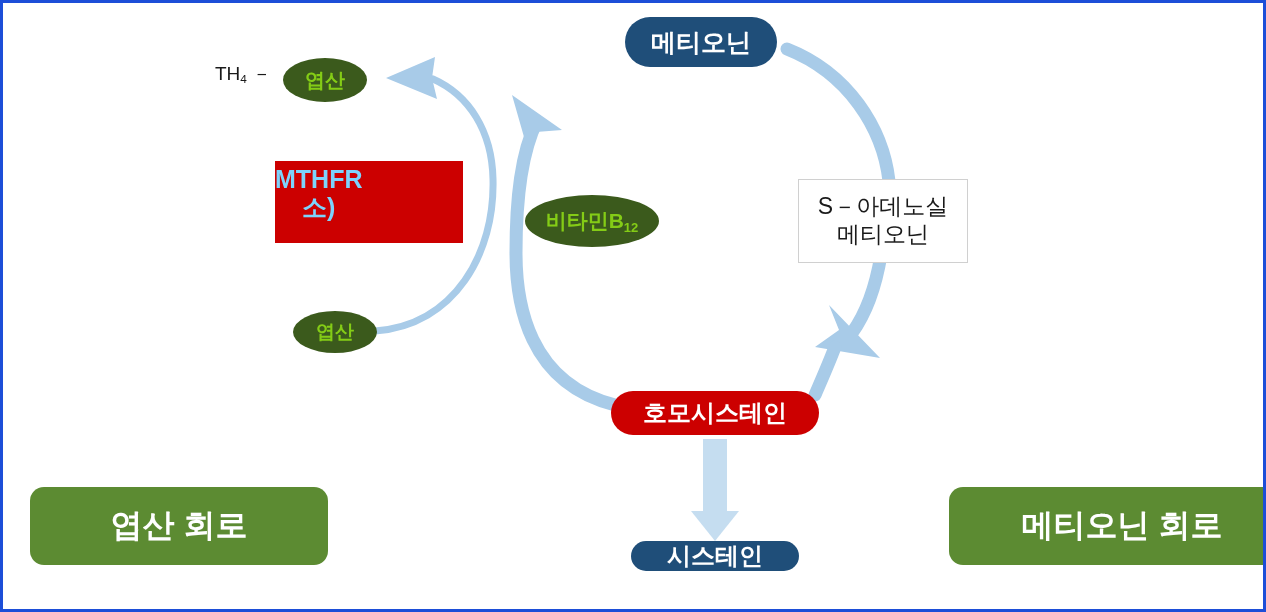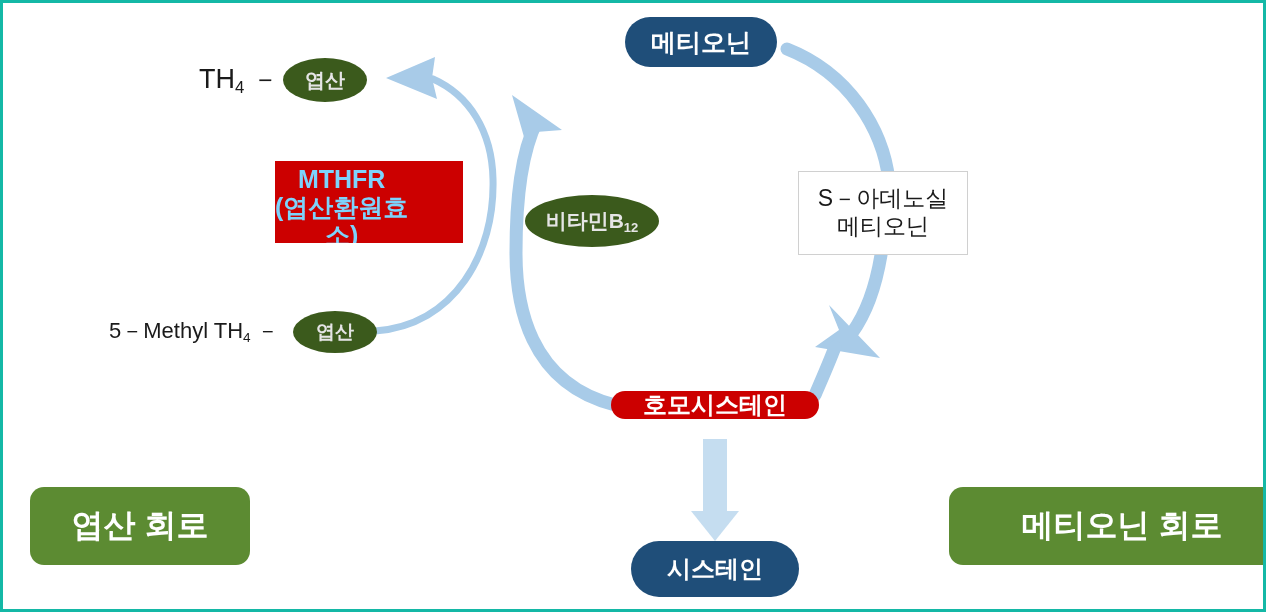--- a/index.html
+++ b/index.html
@@ -10,21 +10,21 @@
   }
   body {
     font-family: "Liberation Sans", "DejaVu Sans", sans-serif;
   }
   #canvas {
     position: relative;
     width: 1266px;
     height: 612px;
     background: #ffffff;
     box-sizing: border-box;
-    border: 3px solid #14b8a6;
+    border: 3px solid #1d4ed8;
     overflow: hidden;
     text-decoration: underline;
   }
   #svg-layer {
     position: absolute;
     left: 0;
     top: 0;
     width: 1266px;
     height: 612px;
     pointer-events: none;
@@ -51,21 +51,21 @@
   
   .pill-red {
     background: #cc0000;
     color: #ffffff;
     border-radius: 999px;
     font-weight: bold;
   }
   
   .ellipse-green {
     background: #3b5a1c;
-    color: #e5e5e5;
+    color: #84cc16;
     border-radius: 50%;
     font-weight: bold;
   }
   
   .box-green {
     background: #5c8b32;
     color: #ffffff;
     border-radius: 14px;
     font-weight: bold;
   }
@@ -79,53 +79,54 @@
     overflow: hidden;
     line-height: 1.12;
     padding-top: 4px;
   }
   
   .box-white {
     background: #ffffff;
     color: #1a1a1a;
     border: 1px solid #d0d0d0;
     line-height: 1.2;
+    margin-top: 8px;
   }
   
   .plain-label {
     position: absolute;
     color: #1a1a1a;
     white-space: nowrap;
   }
   sub {
     font-size: 0.62em;
     vertical-align: baseline;
     position: relative;
     bottom: -0.28em;
   }
 
   
   #node-methionine   { left: 622px; top: 14px;  width: 152px; height: 50px;  font-size: 25px; }
-  #node-homocysteine { left: 608px; top: 388px; width: 208px; height: 28px;  font-size: 24px; }
-  #node-cysteine     { left: 628px; top: 538px; width: 168px; height: 56px;  font-size: 24px; }
+  #node-homocysteine { left: 608px; top: 388px; width: 208px; height: 44px;  font-size: 24px; }
+  #node-cysteine     { left: 628px; top: 538px; width: 168px; height: 30px;  font-size: 24px; }
 
   #node-sam          { left: 795px; top: 168px; width: 170px; height: 84px;  font-size: 23px; }
 
   #node-b12          { left: 522px; top: 192px; width: 134px; height: 52px;  font-size: 21px; }
   #node-b6           { left: 736px; top: 452px; width: 130px; height: 48px;  font-size: 18px; }
 
   #node-folate-top   { left: 280px; top: 55px;  width: 84px;  height: 44px;  font-size: 20px; }
   #node-folate-bot   { left: 290px; top: 308px; width: 84px;  height: 42px;  font-size: 19px; }
 
   #node-mthfr        { left: 272px; top: 158px; width: 188px; height: 82px;  font-size: 25px; }
 
-  #node-legend-folate     { left: 27px;  top: 484px; width: 220px; height: 78px; font-size: 32px; align-items: center; }
+  #node-legend-folate     { left: 27px;  top: 484px; width: 298px; height: 78px; font-size: 32px; align-items: center; }
   #node-legend-methionine { left: 946px; top: 484px; width: 346px; height: 78px; font-size: 32px; }
 
-  #label-th4      { left: 196px; top: 58px;  font-size: 27px; }
+  #label-th4      { left: 212px; top: 58px;  font-size: 19px; }
   #label-5methyl  { left: 106px; top: 313px; font-size: 22px; }
 </style>
 </head>
 <body>
 
 <div id="canvas">
 
   <svg id="svg-layer" viewBox="0 0 1266 612" xmlns="http://www.w3.org/2000/svg">
 
     <path d="M 612 402 C 525 380 513 300 513 250 C 513 195 518 150 534 118" fill="none" stroke="#a8cbe8" stroke-width="13" stroke-linecap="round"></path>
@@ -173,30 +174,28 @@
     <span>엽산</span>
   </div>
 
   <div class="node ellipse-green" id="node-folate-bot">
     <span>엽산</span>
   </div>
 
   <div class="node box-red" id="node-mthfr">
     <div>
       <div>MTHFR</div>
-      <div>(엽산환원효</div>
       <div>소)</div>
     </div>
   </div>
 
   <div class="node box-green" id="node-legend-folate">
     <span>엽산 회로</span>
   </div>
 
   <div class="node box-green" id="node-legend-methionine">
     <span>메티오닌 회로</span>
   </div>
 
   <div class="plain-label" id="label-th4"><span>TH</span><sub>4</sub><span> －</span></div>
 
-  <div class="plain-label" id="label-5methyl"><span>5－Methyl TH</span><sub>4</sub><span> －</span></div>
 
 </div>
 
 </body></html>

